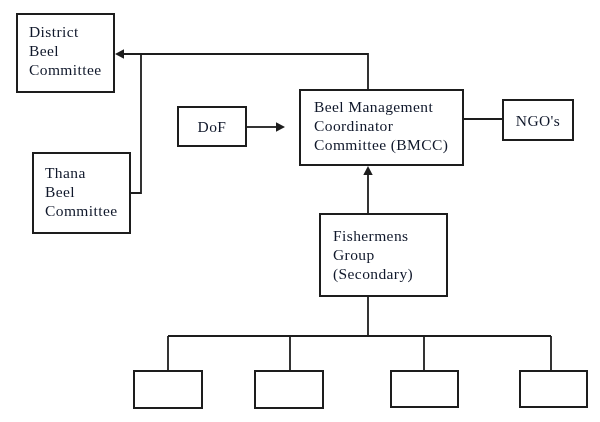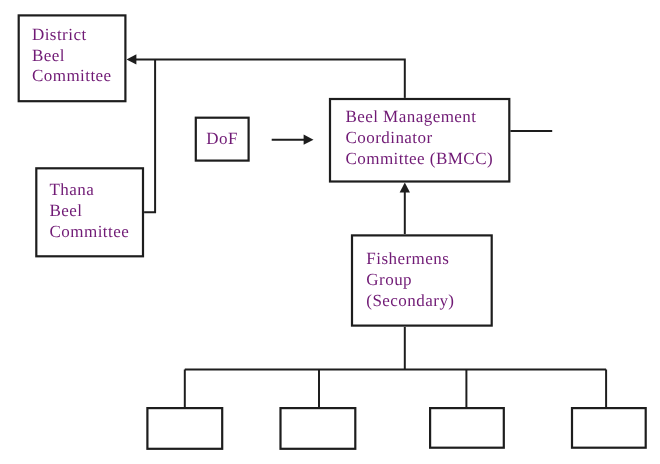--- a/index.html
+++ b/index.html
@@ -6,21 +6,21 @@
     margin: 0;
     padding: 0;
     background: #ffffff;
   }
   .canvas {
     position: relative;
     width: 600px;
     height: 422px;
     background: #ffffff;
     font-family: "Liberation Serif", "DejaVu Serif", serif;
-    color: #701a75;
+    color: #0f172a;
     overflow: hidden;
   }
   svg.connectors {
     position: absolute;
     left: 0;
     top: 0;
     width: 600px;
     height: 422px;
   }
   .node {
@@ -38,21 +38,21 @@
   }
   .node.center {
     display: flex;
     align-items: center;
     justify-content: center;
     padding: 0;
   }
   
   #node-district   { left: 16px;  top: 13px;  width: 99px;  height: 80px; }
   #node-thana      { left: 16px;  top: 152px; width: 99px;  height: 82px; padding-top: 9px; margin-left: 16px; }
-  #node-dof        { left: 177px; top: 106px; width: 50px;  height: 41px; }
+  #node-dof        { left: 177px; top: 106px; width: 70px;  height: 41px; }
   #node-bmcc       { left: 299px; top: 89px;  width: 165px; height: 77px; padding-top: 6px; padding-left: 13px; }
   #node-ngo        { left: 502px; top: 99px;  width: 72px;  height: 42px; }
   #node-fishermens { left: 319px; top: 213px; width: 129px; height: 84px; padding-top: 11px; padding-left: 12px; }
   #node-sub1       { left: 133px; top: 370px; width: 70px;  height: 39px; }
   #node-sub2       { left: 254px; top: 370px; width: 70px;  height: 39px; }
   #node-sub3       { left: 390px; top: 370px; width: 69px;  height: 38px; }
   #node-sub4       { left: 519px; top: 370px; width: 69px;  height: 38px; }
 </style>
 </head>
 <body>
@@ -94,20 +94,21 @@
   <div class="node pad" id="node-thana">Thana
 Beel
 Committee</div>
 
   <div class="node center" id="node-dof">DoF</div>
 
   <div class="node pad" id="node-bmcc">Beel Management
 Coordinator
 Committee (BMCC)</div>
 
+  <div class="node center" id="node-ngo">NGO's</div>
 
   <div class="node pad" id="node-fishermens">Fishermens
 Group
 (Secondary)</div>
 
   <div class="node" id="node-sub1"></div>
 
   <div class="node" id="node-sub2"></div>
 
   <div class="node" id="node-sub3"></div>

